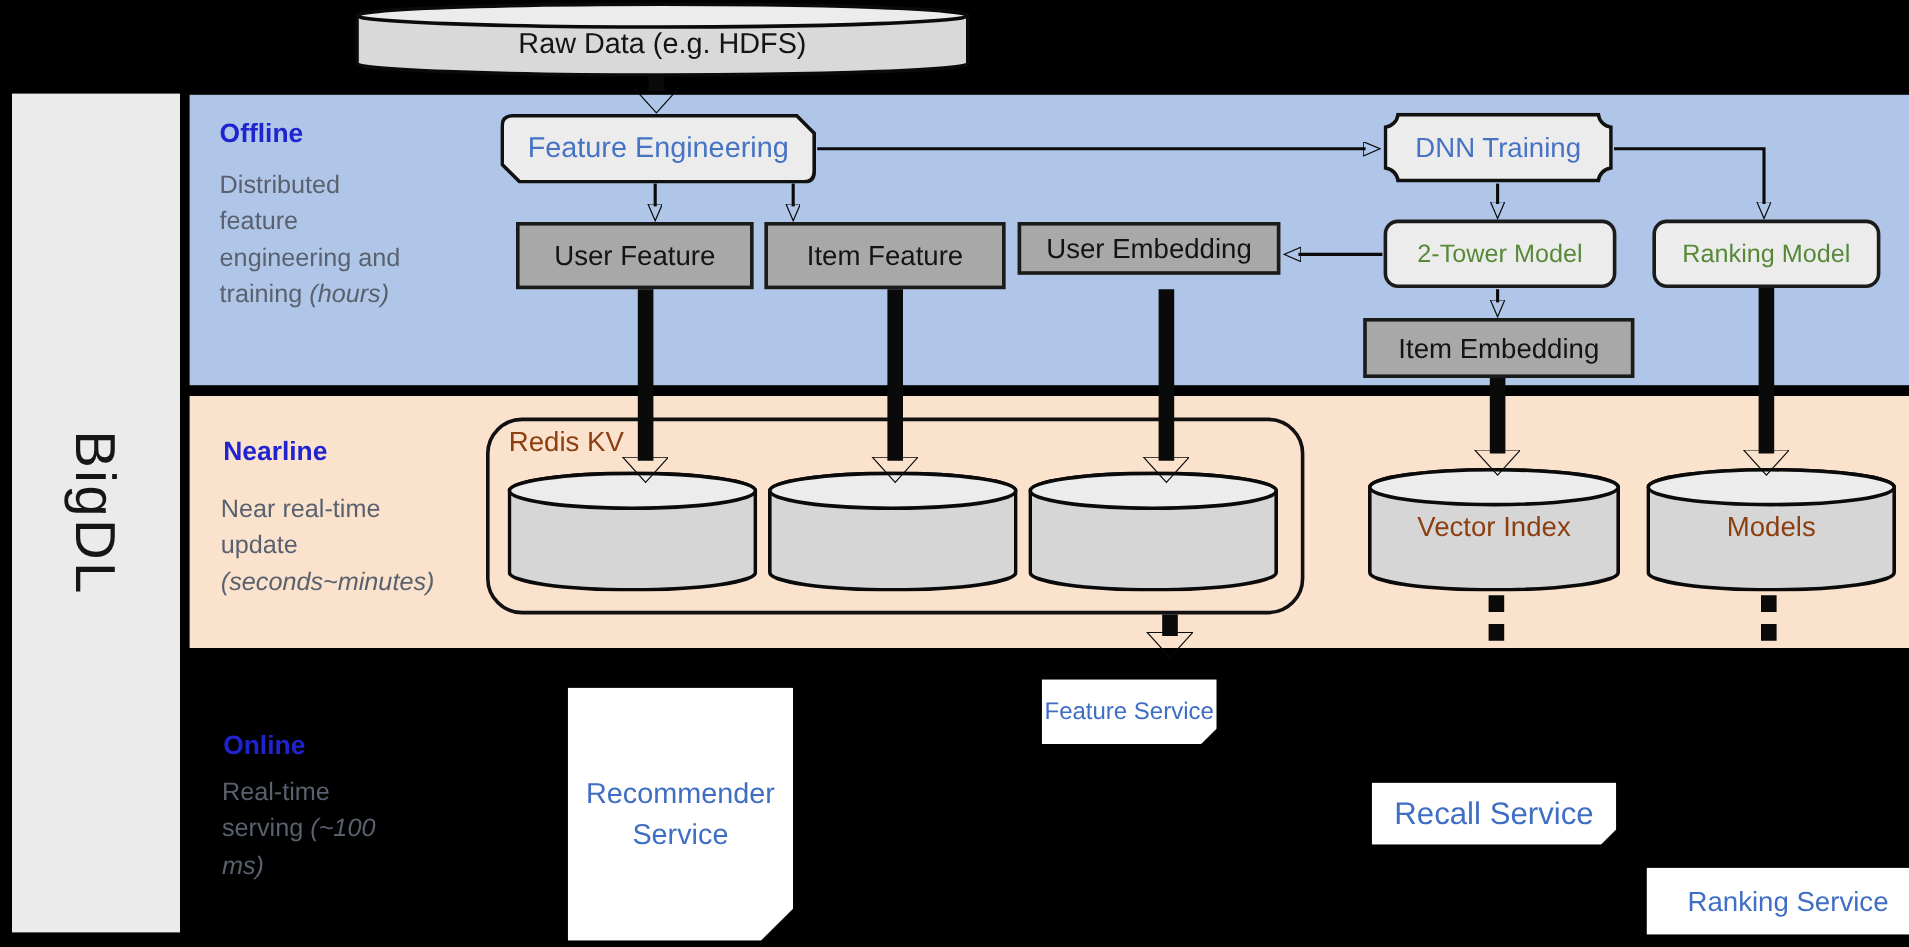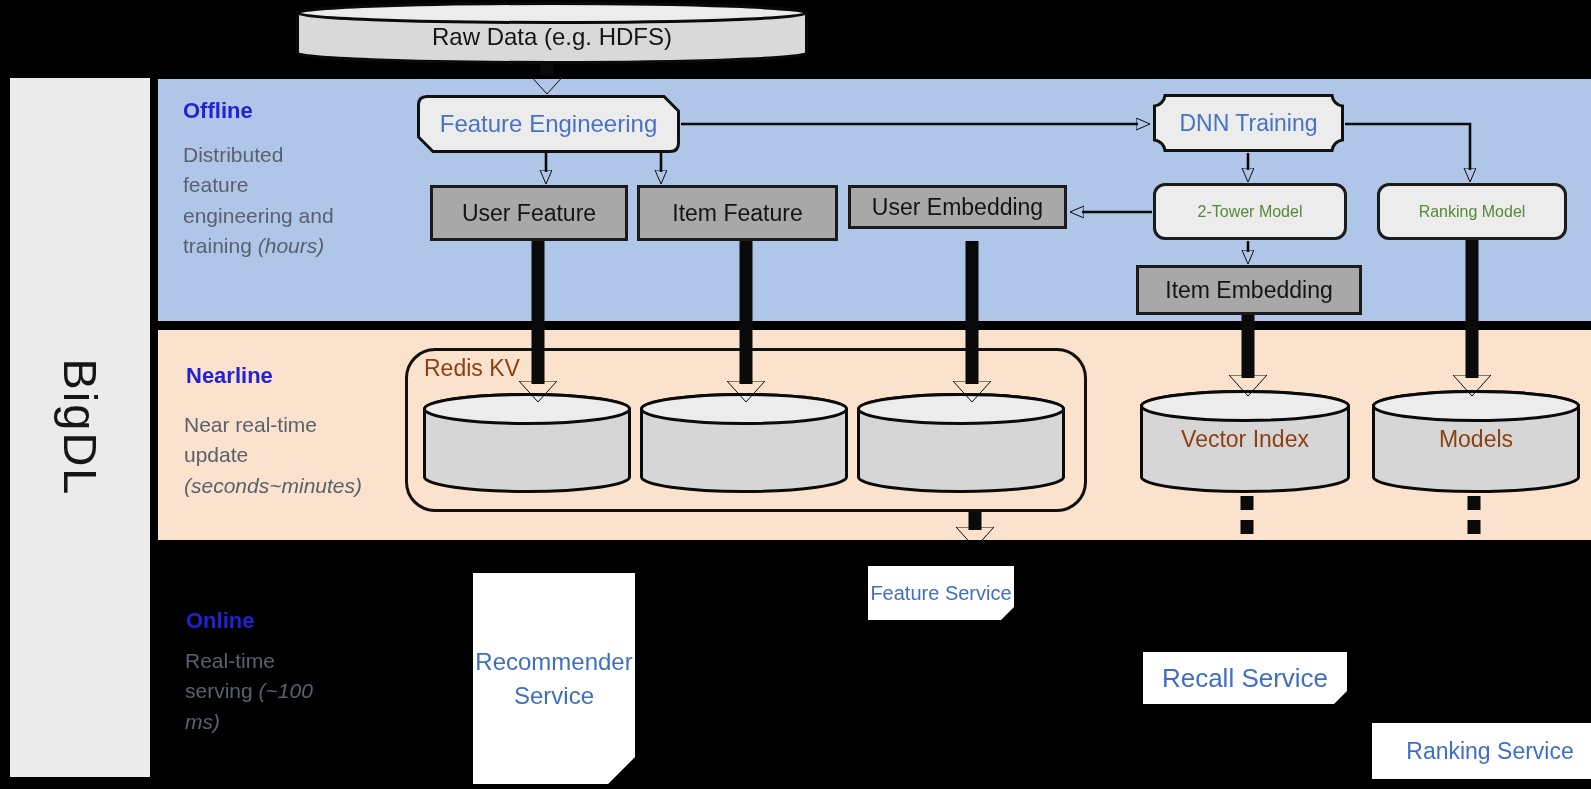--- a/index.html
+++ b/index.html
@@ -14,21 +14,21 @@
   .sec-title{position:absolute;font-size:22px;font-weight:bold;color:var(--section-title-blue,#2023cf);z-index:4;}
   .sec-desc{position:absolute;font-size:21px;line-height:1.45;color:var(--desc-gray,#59616e);z-index:4;}
   .sec-desc em{font-style:italic;}
   .node{position:absolute;display:flex;align-items:center;justify-content:center;
         box-sizing:border-box;text-align:center;z-index:2;}
   .node .lbl{position:relative;z-index:2;}
   .shape-svg{position:absolute;inset:0;z-index:0;}
   .gray-box{background:var(--box-gray,#a8a8a8);border:3px solid #1b1b1b;color:#141414;font-size:23px;}
   .light-round{background:var(--box-light,#ececec);border:3px solid #1b1b1b;border-radius:12px;}
   .blue-text{color:var(--node-blue,#4673c4);}
-  .green-text{color:var(--node-green,#578838);font-size:16px;}
+  .green-text{color:var(--node-green,#578838);font-size:21px;}
   .brown-text{color:var(--node-brown,#8c3f10);text-align:center;}
   .redis-box{position:absolute;left:405px;top:348px;width:682px;height:164px;box-sizing:border-box;
              border:3px solid #111;border-radius:30px;z-index:1;}
   .redis-lbl{position:absolute;left:424px;top:355px;font-size:23px;z-index:2;}
   .cyl-label{position:absolute;left:0;right:0;top:36px;text-align:center;font-size:23px;z-index:2;}
   .service{background:#fff;color:var(--service-blue,#3f6ec5);z-index:3;}
   .service .fold{position:absolute;right:0;bottom:0;width:0;height:0;z-index:3;
                  border-style:solid;border-width:0 0 13px 13px;
                  border-color:transparent transparent #8f8f8f transparent;}
   .clip-sm{clip-path:polygon(0 0,100% 0,100% calc(100% - 13px),calc(100% - 13px) 100%,0 100%);}
@@ -142,21 +142,21 @@
     <span class="cyl-label brown-text">Vector Index</span>
   </div>
   <div class="node" style="left:1372px;top:390px;width:208px;height:103px;">
     <svg class="shape-svg" width="208" height="103" viewBox="0 0 208 103">
       <path d="M1.5,16 V87 A102.5,14.5 0 0 0 206.5,87 V16 A102.5,14.5 0 0 0 1.5,16 Z" fill="#d6d6d6" stroke="#0a0a0a" stroke-width="3"></path>
       <ellipse cx="104" cy="16" rx="102.5" ry="14.5" fill="#ececec" stroke="#0a0a0a" stroke-width="3"></ellipse>
     </svg>
     <span class="cyl-label brown-text">Models</span>
   </div>
 
-  <div class="node service doc" style="left:473px;top:573px;width:162px;height:211px;font-size:24px;line-height:1.4;">
+  <div class="node service doc" style="left:473px;top:573px;width:188px;height:211px;font-size:24px;line-height:1.4;">
     <span class="lbl">Recommender Service</span>
     <span class="fold"></span>
   </div>
   <div class="node service clip-sm" style="left:868px;top:566px;width:146px;height:54px;font-size:20px;">
     <span class="lbl">Feature Service</span>
     <span class="fold"></span>
   </div>
   <div class="node service clip-sm" style="left:1143px;top:652px;width:204px;height:52px;font-size:26px;">
     <span class="lbl">Recall Service</span>
     <span class="fold"></span>

